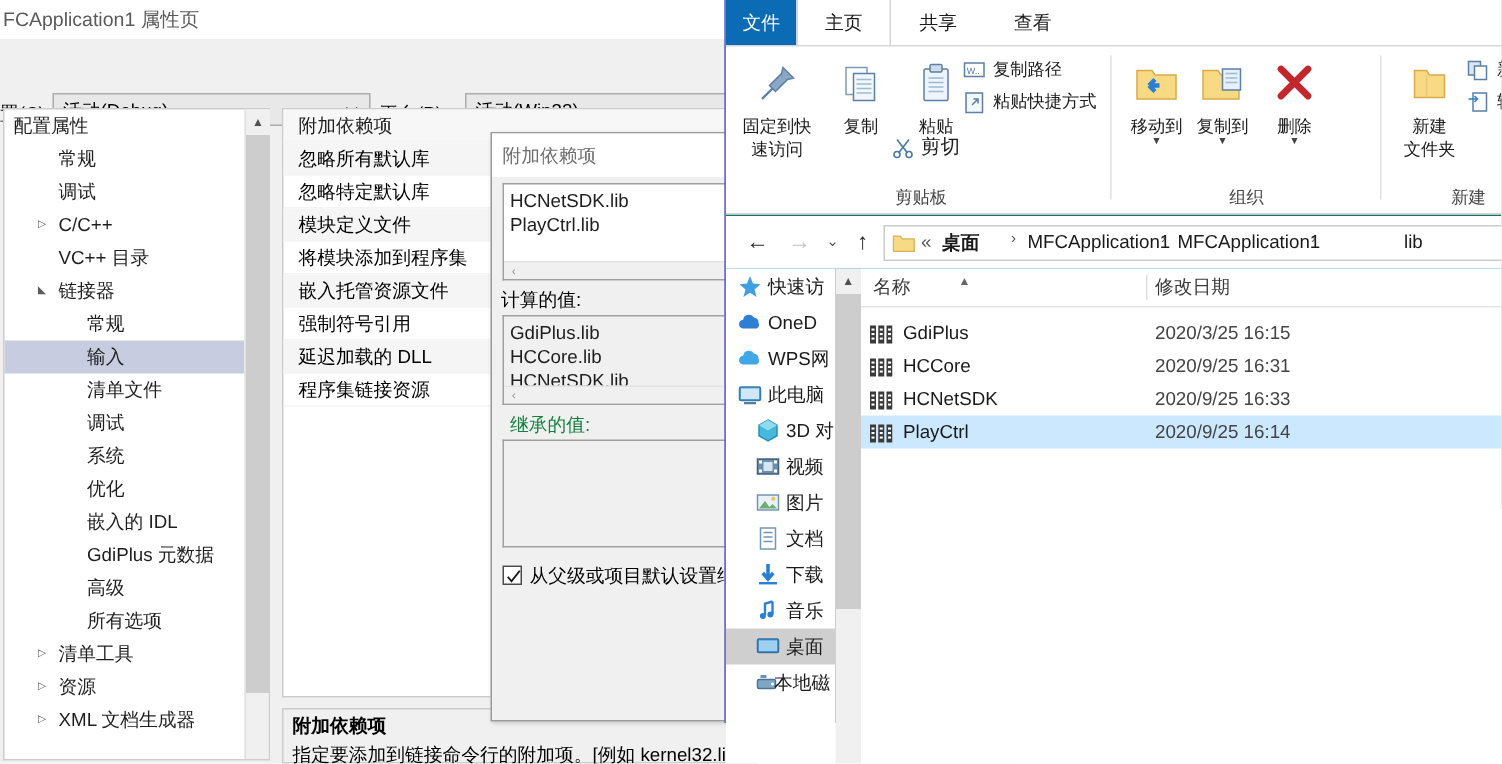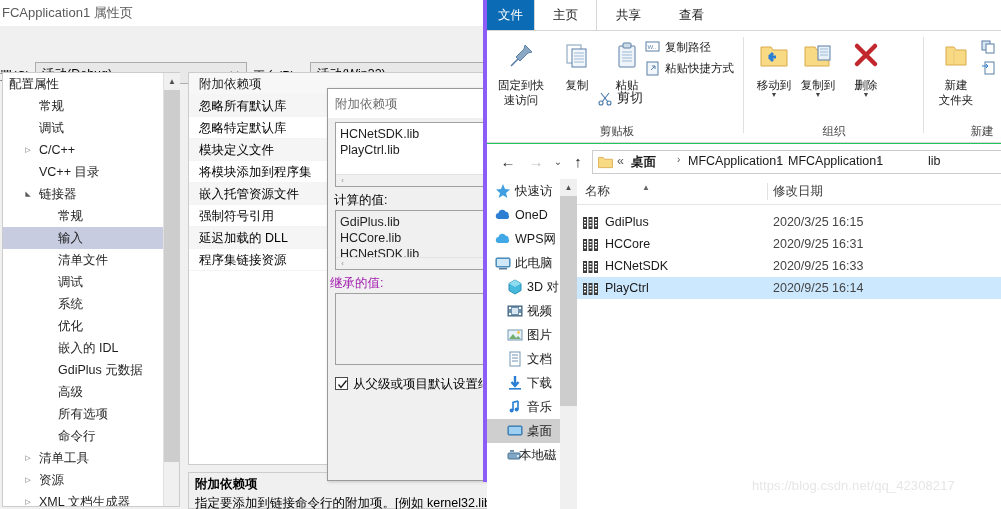--- a/index.html
+++ b/index.html
@@ -121,37 +121,37 @@
   .dep-hscroll-left {
     position: absolute; left: 1px; top: 0; width: 11px; height: 12px;
     text-align: center; line-height: 12px; font-size: 8px; color: #909090;
   }
 
   #dep-calc-label { position: absolute; left: 6px; top: 103px; font-size: 12.5px; color: #000; }
   #dep-calc-box {
     position: absolute; left: 7px; top: 121px; width: 154px; height: 60px;
     background: #f0f0f0; border: 1px solid #a0a0a0; border-right: none; overflow: hidden;
   }
-  #dep-inherit-label { position: absolute; left: 2px; top: 186px; font-size: 12.5px; color: #a21caf; }
+  #dep-inherit-label { position: absolute; left: 12px; top: 186px; font-size: 12.5px; color: #15803d; }
   #dep-inherit-box {
     position: absolute; left: 7px; top: 204px; width: 154px; height: 72px;
     background: #f0f0f0; border: 1px solid #a0a0a0; border-right: none;
   }
   #dep-check-row { position: absolute; left: 7px; top: 287px; width: 160px; height: 18px; }
   #dep-checkbox {
     position: absolute; left: 0; top: 1px; width: 13px; height: 13px;
     background: #ffffff; border: 1px solid #4a4a4a;
   }
   #dep-checkbox svg { position: absolute; left: 1px; top: 1px; }
   #dep-check-label { position: absolute; left: 18px; top: 0px; font-size: 12.5px; white-space: nowrap; }
 
   
   #fx-window {
     position: absolute; left: 483px; top: 0; width: 518px; height: 482px;
-    background: #22c55e; border-left: 4px solid #8b5cf6;
+    background: #0f766e; border-left: 1px solid #8b5cf6;
   }
   #fx-tabstrip {
     position: absolute; left: 0; top: 0; width: 518px; height: 30px; background: #ffffff;
   }
   .fx-tab {
     position: absolute; top: 0; height: 30px; line-height: 30px; text-align: center;
     font-size: 12.5px; color: #1a1a1a; white-space: nowrap;
   }
   .fx-tab.file {
     background: #0b6bb5; color: #ffffff; font-weight: normal;
@@ -324,23 +324,20 @@
             <span class="tree-label" style="left: 55px;">嵌入的 IDL</span>
           </div>
           <div class="tree-item">
             <span class="tree-label" style="left: 55px;">GdiPlus 元数据</span>
           </div>
           <div class="tree-item">
             <span class="tree-label" style="left: 55px;">高级</span>
           </div>
           <div class="tree-item">
             <span class="tree-label" style="left: 55px;">所有选项</span>
-          </div>
-          <div class="tree-item">
-            <span class="tree-label" style="left: 55px;">命令行</span>
           </div>
           <div class="tree-item">
             <span class="tree-arrow" style="left: 18px; font-size: 7px;">▷</span>
             <span class="tree-label" style="left: 36px;">清单工具</span>
           </div>
           <div class="tree-item">
             <span class="tree-arrow" style="left: 18px; font-size: 7px;">▷</span>
             <span class="tree-label" style="left: 36px;">资源</span>
           </div>
           <div class="tree-item">
@@ -596,21 +593,21 @@
             <path d="M0.5 1.5 h5 l1.5 2 h8.5 v9 h-15 z" fill="#f8d984" stroke="#dbb05a"></path>
           </svg>
         <div id="fx-crumbs">
             <span class="crumb" style="left: 24px; color: rgb(85, 85, 85);">«</span>
             <span class="crumb" style="left: 38px; font-weight: bold;">桌面</span>
             <span class="crumb-sep" style="left: 84px;">›</span>
             <span class="crumb" style="left: 95px;">MFCApplication1</span>
             <span class="crumb-sep" style="left: 184px;">›</span>
             <span class="crumb" style="left: 195px;">MFCApplication1</span>
             <span class="crumb-sep" style="left: 284px;">›</span>
-            <span class="crumb" style="left: 295px; padding-left: 40px;">lib</span>
+            <span class="crumb" style="left: 306px; padding-left: 40px;">lib</span>
           </div>
       </div>
     </div>
 
     <div id="fx-navpane">
         <div class="nav-item">
           <span class="nicon" style="left: 8px;"><svg width="16" height="16" viewBox="0 0 16 16">
               <path d="M8 1 L10 6 L15 6.5 L11 10 L12.4 15 L8 12.2 L3.6 15 L5 10 L1 6.5 L6 6 Z" fill="#3f9fe0"></path>
             </svg></span>
           <span class="nlbl" style="left: 28px;">快速访</span>
@@ -795,14 +792,13 @@
                   <rect x="12" y="9" width="2" height="1.4"></rect>
                 </g>
               </svg></span>
             <span class="fname">PlayCtrl</span>
             <span class="fdate">2020/9/25 16:14</span>
           </div>
         </div>
     </div>
   </div>
 
-  <div id="watermark">https://blog.csdn.net/qq_42308217</div>
 </div>
 
 </body></html>

